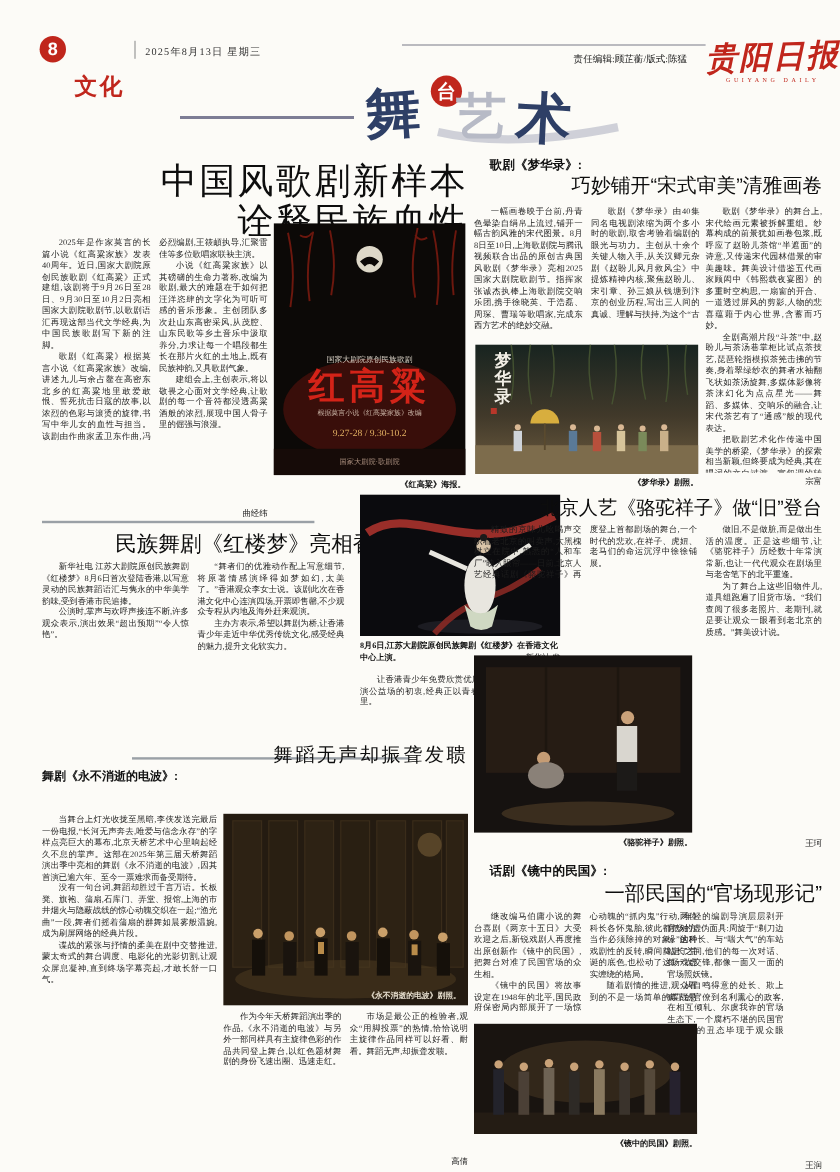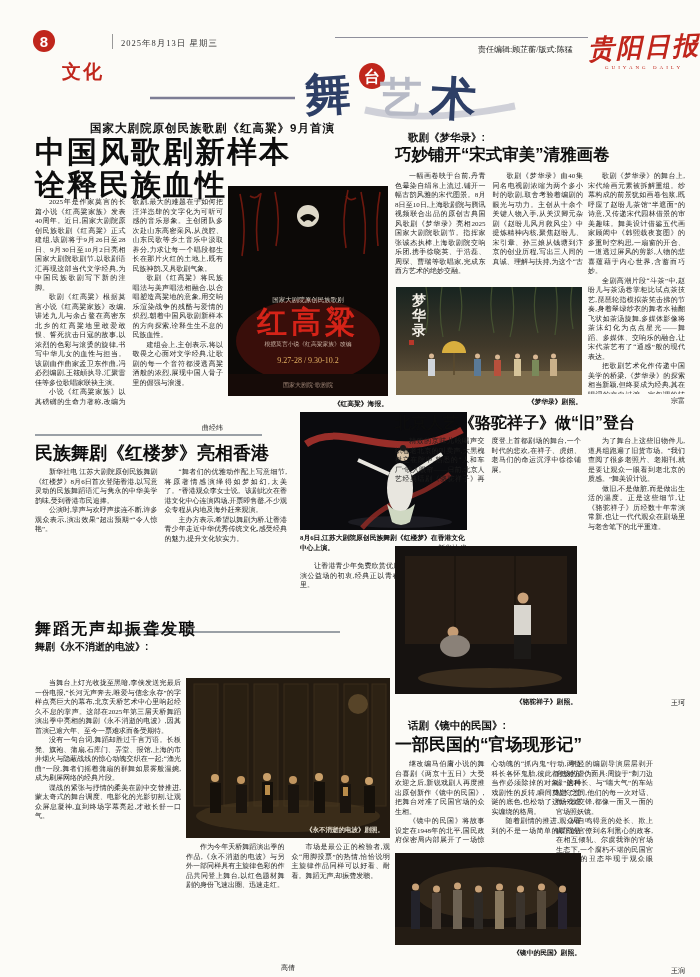--- a/index.html
+++ b/index.html
@@ -12,21 +12,21 @@
         display:flex;align-items:center;justify-content:center;}
   .section-name{color:#c0261c;font-family:"Liberation Sans",sans-serif;font-weight:900;font-size:19px;letter-spacing:2px;}
   .hdr-date{font-size:8.5px;color:#333;letter-spacing:1px;}
   .hdr-editors{font-size:8px;color:#222;}
   .masthead{color:#c0261c;font-size:26px;font-weight:bold;font-style:italic;letter-spacing:2px;transform:rotate(-2deg);}
   .masthead-sub{color:#c0261c;font-size:5px;letter-spacing:3px;text-align:center;}
   .hairline{background:#8f8f9b;height:1px;}
   .rule{background:#9aa0a6;height:2px;}
   
   .kicker{font-family:"Liberation Sans",sans-serif;font-weight:bold;color:#111;}
-  .headline{font-family:"Liberation Sans",sans-serif;font-weight:700;color:#0d0d0d;text-align:left;}
+  .headline{font-family:"Liberation Sans",sans-serif;font-weight:400;color:#0d0d0d;text-align:right;}
   
   .bt{font-size:7px;line-height:9.5px;text-align:justify;color:#1d1d1d;overflow:hidden;}
   .bt p{margin:0;text-indent:2em;}
   .cols2{column-count:2;column-gap:7px;}
   .caption{font-size:6.8px;color:#111;font-weight:bold;}
   .cap-r{text-align:right;}
   .byline{font-size:7px;color:#222;text-align:right;}
   .photo{display:block;}
 </style>
 </head>
@@ -50,30 +50,28 @@
   <svg class="abs" style="left:140px;top:58px;" width="430" height="64" viewBox="0 0 430 64">
     <line x1="10" y1="40" x2="155" y2="40" stroke="#7d7d95" stroke-width="2.5"></line>
     <path d="M225,52 q60,14 150,-4" stroke="#c3c6cf" stroke-width="7" fill="none" opacity="0.8"></path>
     <text x="165" y="52" font-size="46" font-weight="bold" fill="#2e3f66" font-family="'Liberation Serif',serif" transform="rotate(-4 185 40)">舞</text>
     <circle cx="232" cy="18" r="13" fill="#c0261c"></circle>
     <text x="232" y="24" font-size="16" font-weight="bold" fill="#ffffff" text-anchor="middle" font-family="'Liberation Serif',serif">台</text>
     <text x="240" y="54" font-size="42" font-weight="bold" fill="#b7bac6" font-family="'Liberation Serif',serif">艺</text>
     <text x="290" y="56" font-size="46" font-weight="bold" fill="#2e3f66" font-family="'Liberation Serif',serif" transform="rotate(3 305 40)">术</text>
   </svg>
 
-  <div class="abs kicker" style="left:35px;top:121px;width:355px;text-align:center;font-size:11.5px;letter-spacing:1px;">国家大剧院原创民族歌剧《红高粱》9月首演</div>
   <div class="abs headline" style="left:35px;top:135px;width:355px;font-size:30px;line-height:33px;letter-spacing:2px;">
     <div>中国风歌剧新样本</div>
     <div>诠释民族血性</div>
   </div>
   <div class="abs bt cols2" style="left:35px;top:198px;width:188px;height:224px;">
       <p>2025年是作家莫言的长篇小说《红高粱家族》发表40周年。近日,国家大剧院原创民族歌剧《红高粱》正式建组,该剧将于9月26日至28日、9月30日至10月2日亮相国家大剧院歌剧节,以歌剧语汇再现这部当代文学经典,为中国民族歌剧写下新的注脚。</p>
       <p>歌剧《红高粱》根据莫言小说《红高粱家族》改编,讲述九儿与余占鳌在高密东北乡的红高粱地里敢爱敢恨、誓死抗击日寇的故事,以浓烈的色彩与滚烫的旋律,书写中华儿女的血性与担当。该剧由作曲家孟卫东作曲,冯必烈编剧,王筱頔执导,汇聚雷佳等多位歌唱家联袂主演。</p>
       <p>小说《红高粱家族》以其磅礴的生命力著称,改编为歌剧,最大的难题在于如何把汪洋恣肆的文字化为可听可感的音乐形象。主创团队多次赴山东高密采风,从茂腔、山东民歌等乡土音乐中汲取养分,力求让每一个唱段都生长在那片火红的土地上,既有民族神韵,又具歌剧气象。</p>
-      <p>歌剧《红高粱》将民族唱法与美声唱法相融合,以合唱塑造高粱地的意象,用交响乐渲染战争的残酷与爱情的炽烈,朝着中国风歌剧新样本的方向探索,诠释生生不息的民族血性。</p>
       <p>建组会上,主创表示,将以敬畏之心面对文学经典,让歌剧的每一个音符都浸透高粱酒般的浓烈,展现中国人骨子里的倔强与浪漫。</p>
     </div>
   <div class="abs byline" style="left:35px;top:423px;width:188px;">曲经纬</div>
 
   <svg class="abs photo" style="left:228px;top:186px;" width="160" height="210" viewBox="0 0 160 210">
     <rect width="160" height="210" fill="#0c0907"></rect>
     <g stroke="#7e1b10" stroke-width="1.6" fill="none" opacity="0.85">
       <path d="M14,70 q5,-30 -2,-62"></path>
         <path d="M30,65 q-4,-28 3,-58"></path>
         <path d="M48,60 q5,-26 -1,-54"></path>
@@ -180,21 +178,21 @@
           <circle cx="5" cy="4" r="4" fill="#caa06a"></circle>
           <rect x="0" y="9" width="11" height="27" fill="#15100a"></rect>
         </g>
     </g>
     <text x="198" y="154" font-size="6.5" fill="#e8e0d0" text-anchor="end" font-weight="bold">《永不消逝的电波》剧照。</text>
   </svg>
   <div class="abs bt cols2" style="left:186px;top:843px;width:204px;height:118px;">
       <p>作为今年天桥舞蹈演出季的作品,《永不消逝的电波》与另外一部同样具有主旋律色彩的作品共同登上舞台,以红色题材舞剧的身份飞速出圈、迅速走红。</p>
       <p>市场是最公正的检验者,观众“用脚投票”的热情,恰恰说明主旋律作品同样可以好看、耐看。舞蹈无声,却振聋发聩。</p>
     </div>
-  <div class="abs byline" style="left:186px;top:963px;width:204px;text-align:center;">高倩</div>
+  <div class="abs byline" style="left:186px;top:963px;width:204px;">高倩</div>
 
   <div class="abs kicker" style="left:408px;top:131px;font-size:10.5px;">歌剧《梦华录》:</div>
   <div class="abs headline" style="left:395px;top:144px;width:290px;font-size:16.5px;">巧妙铺开“宋式审美”清雅画卷</div>
   <div class="abs bt cols2" style="left:395px;top:172px;width:188px;height:112px;">
       <p>一幅画卷映于台前,丹青色晕染自绢帛上流过,铺开一幅古韵风雅的宋代图景。8月8日至10日,上海歌剧院与腾讯视频联合出品的原创古典国风歌剧《梦华录》亮相2025国家大剧院歌剧节。指挥家张诚杰执棒上海歌剧院交响乐团,携手徐晓英、于浩磊、周琛、曹瑞等歌唱家,完成东西方艺术的绝妙交融。</p>
       <p>歌剧《梦华录》由40集同名电视剧浓缩为两个多小时的歌剧,取舍考验着编剧的眼光与功力。主创从十余个关键人物入手,从关汉卿元杂剧《赵盼儿风月救风尘》中提炼精神内核,聚焦赵盼儿、宋引章、孙三娘从钱塘到汴京的创业历程,写出三人间的真诚、理解与扶持,为这个“古老”的故事赋予契合时代的质感。</p>
     </div>
   <div class="abs bt" style="left:588px;top:172px;width:97px;height:222px;">
       <p>歌剧《梦华录》的舞台上,宋代绘画元素被拆解重组。纱幕构成的前景犹如画卷包浆,既呼应了赵盼儿茶馆“半遮面”的诗意,又传递宋代园林借景的审美趣味。舞美设计借鉴五代画家顾闳中《韩熙载夜宴图》的多重时空构思,一扇窗的开合、一道透过屏风的剪影,人物的悲喜蕴藉于内心世界,含蓄而巧妙。</p>
       <p>全剧高潮片段“斗茶”中,赵盼儿与茶汤巷掌柜比试点茶技艺,琵琶轮指模拟茶筅击拂的节奏,身着翠绿纱衣的舞者水袖翻飞状如茶汤旋舞,多媒体影像将茶沫幻化为点点星光——舞蹈、多媒体、交响乐的融合,让宋代茶艺有了“通感”般的现代表达。</p>
@@ -259,22 +257,22 @@
       <rect x="13" y="53" width="5" height="5" fill="#b8372a"></rect>
     </g>
   </svg>
   <div class="abs caption cap-r" style="left:396px;top:397px;width:186px;">《梦华录》剧照。</div>
 
   <div class="abs headline" style="left:395px;top:413px;width:290px;font-size:16px;">北京人艺《骆驼祥子》做“旧”登台</div>
   <div class="abs bt cols2" style="left:395px;top:437px;width:186px;height:106px;">
       <p>精致的京味儿吆喝声交织着老北京的叫卖声,大黑槐树立在院中,熟悉的“人和车厂”映入眼帘——日前,北京人艺经典话剧《骆驼祥子》再度登上首都剧场的舞台,一个时代的悲欢,在祥子、虎妞、老马们的命运沉浮中徐徐铺展。</p>
     </div>
   <div class="abs bt" style="left:588px;top:437px;width:97px;height:258px;">
+      <p>做旧,不是做脏,而是做出生活的温度。正是这些细节,让《骆驼祥子》历经数十年常演常新,也让一代代观众在剧场里与老舍笔下的北平重逢。</p>
       <p>为了舞台上这些旧物件儿,道具组跑遍了旧货市场。“我们查阅了很多老照片、老期刊,就是要让观众一眼看到老北京的质感。”舞美设计说。</p>
-      <p>做旧,不是做脏,而是做出生活的温度。正是这些细节,让《骆驼祥子》历经数十年常演常新,也让一代代观众在剧场里与老舍笔下的北平重逢。</p>
     </div>
   <div class="abs byline" style="left:588px;top:698px;width:97px;">王珂</div>
 
   <svg class="abs photo" style="left:395px;top:546px;" width="182" height="148" viewBox="0 0 182 148">
     <rect width="182" height="148" fill="#161210"></rect>
     <rect x="10" y="10" width="162" height="88" fill="#291f15" opacity="0.85"></rect>
     <line x1="60" y1="10" x2="60" y2="98" stroke="#1d160f" stroke-width="2"></line>
     <line x1="120" y1="10" x2="120" y2="98" stroke="#1d160f" stroke-width="2"></line>
     <ellipse cx="95" cy="132" rx="72" ry="10" fill="#3a2d1e"></ellipse>
     <g>

